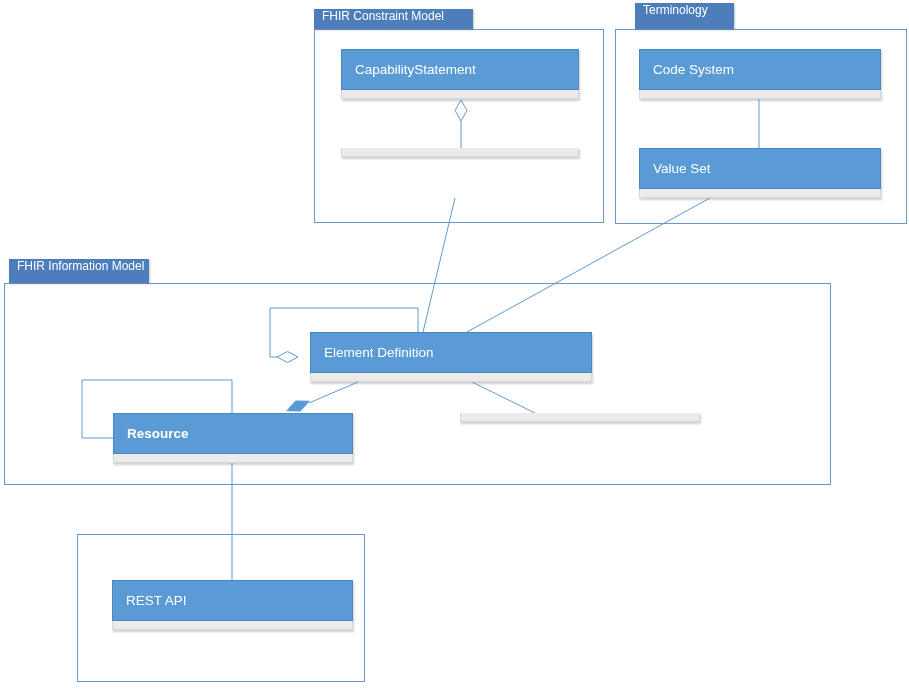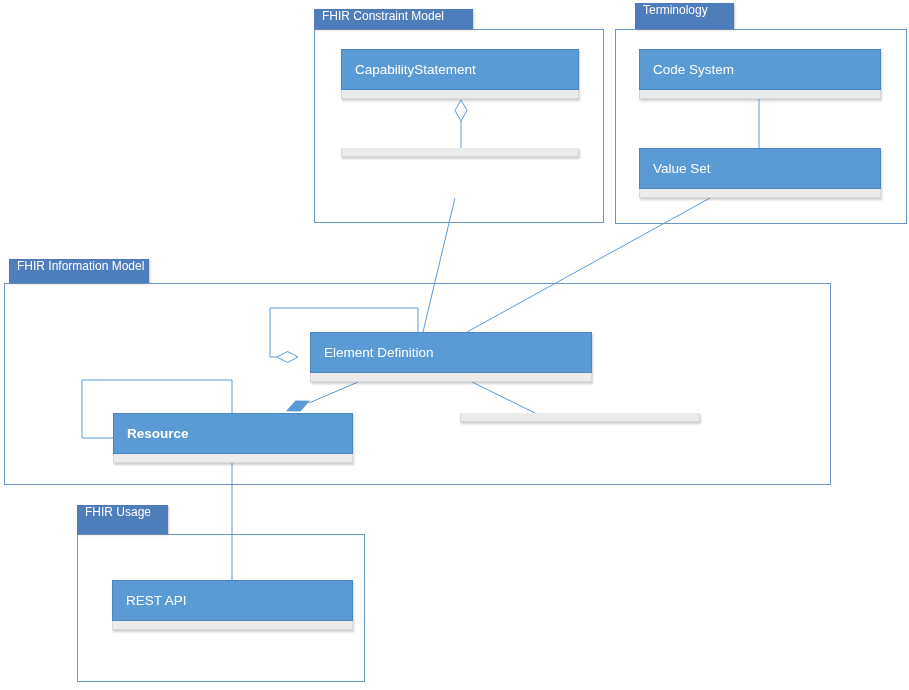--- a/index.html
+++ b/index.html
@@ -59,23 +59,20 @@
   <div class="pkg-tab" id="pkg-terminology-tab">
     <span>Terminology</span>
   </div>
 
   <div class="pkg-body" id="pkg-info-body"></div>
   <div class="pkg-tab" id="pkg-info-tab">
     <span>FHIR Information Model</span>
   </div>
 
   <div class="pkg-body" id="pkg-usage-body"></div>
-  <div class="pkg-tab" id="pkg-usage-tab">
-    <span>FHIR Usage</span>
-  </div>
 
   <svg id="connectors" width="909" height="690" viewBox="0 0 909 690">
 
     <polygon points="461,100 467,110.5 461,121 455,110.5" fill="#ffffff" stroke="#5b9bd5" stroke-width="1"></polygon>
     <line x1="461" y1="121" x2="461" y2="148" stroke="#5b9bd5" stroke-width="1"></line>
 
     <line x1="759" y1="99" x2="759" y2="148" stroke="#5b9bd5" stroke-width="1"></line>
 
     <line x1="455" y1="198" x2="423" y2="332" stroke="#5b9bd5" stroke-width="1"></line>
 

